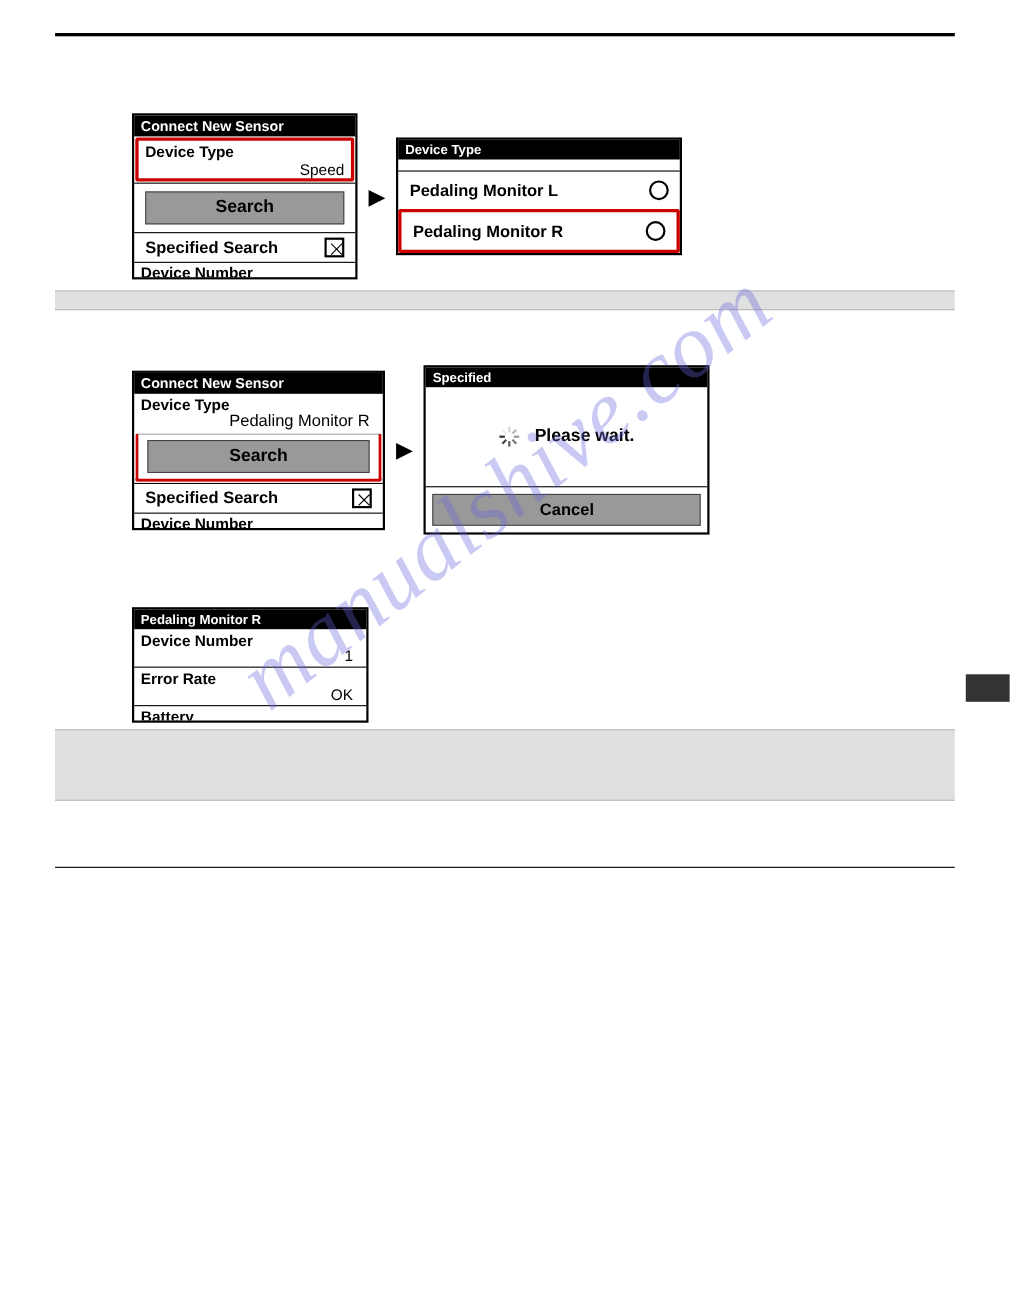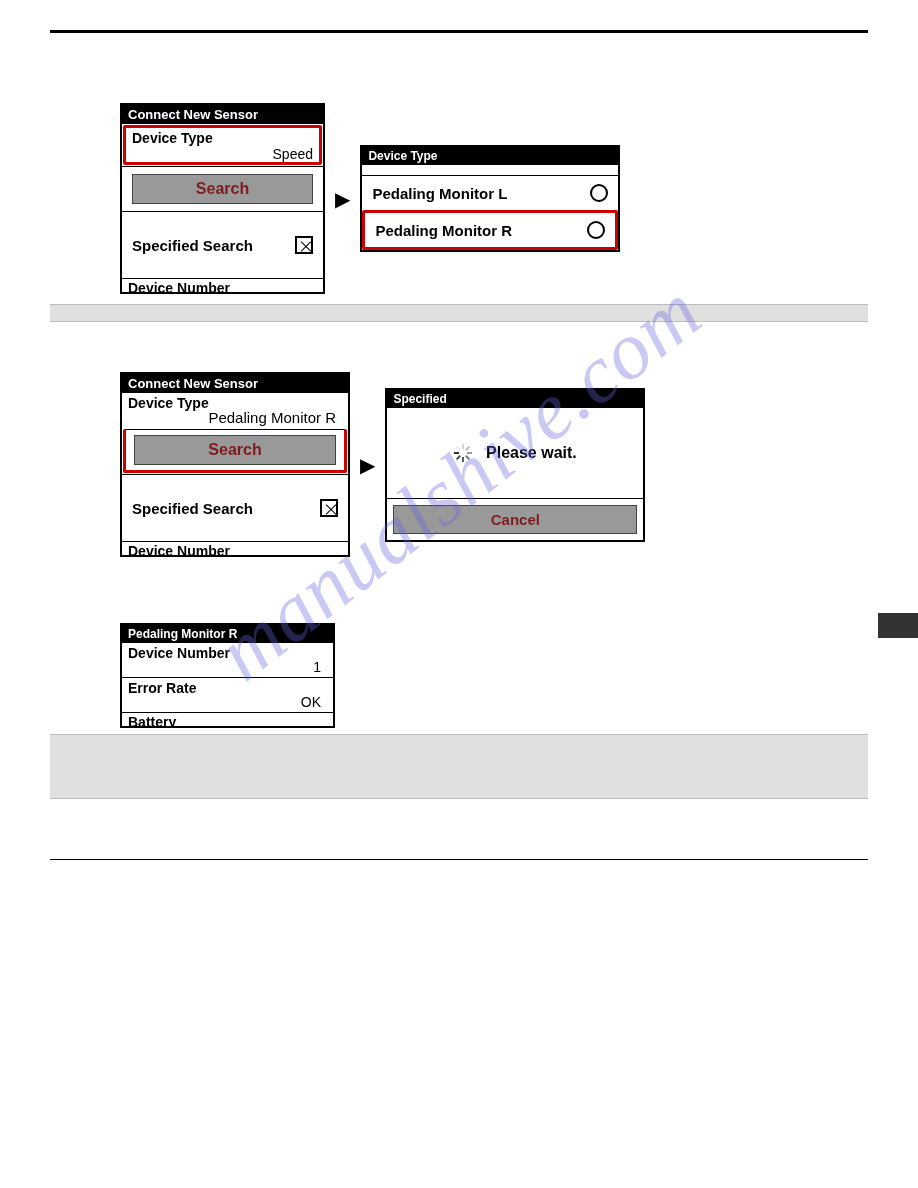--- a/index.html
+++ b/index.html
@@ -12,21 +12,21 @@
   .panel.small { width: 205px; }
   .panel.med { width: 260px; }
   .titlebar { background: #000; color: #fff; font-weight: bold; font-size: 13px; padding: 2px 6px; }
   .titlebar.sm { font-size: 12px; }
   .cell { border-top: 1px solid #000; padding: 2px 6px; position: relative; }
   .cell:first-of-type { border-top: none; }
   .label { font-weight: bold; font-size: 14px; }
   .value-right { text-align: right; font-weight: normal; font-size: 14px; padding-right: 6px; margin-top: -2px; }
   .redbox { border: 3px solid #cc0000; border-radius: 2px; }
   .btn-row { padding: 7px 10px; border-top: 1px solid #000; }
-  .greybtn { background: #999; color: #7f1d1d; font-weight: bold; font-size: 16px; text-align: center; padding: 5px 0; border: 1px solid #444; }
+  .greybtn { background: #999; color: #000000; font-weight: bold; font-size: 16px; text-align: center; padding: 5px 0; border: 1px solid #444; }
   .option { display: flex; justify-content: space-between; align-items: center; border-top: 1px solid #000; padding: 8px 10px; font-weight: bold; font-size: 15px; }
   .radio { display: inline-block; width: 18px; height: 18px; border: 2px solid #000; border-radius: 50%; }
   .checkbox { display: inline-block; width: 18px; height: 18px; border: 2px solid #000; position: relative; }
   .checkbox::after { content:""; position:absolute; left:2px; top:8px; width:14px; height:1px; background:#000; transform:rotate(-45deg); }
   .checkbox::before { content:""; position:absolute; left:2px; top:8px; width:14px; height:1px; background:#000; transform:rotate(45deg); }
   .partial { font-weight: bold; font-size: 14px; padding: 2px 6px; border-top: 1px solid #000; height: 14px; overflow: hidden; line-height: 14px; }
   .grey-divider { background: #e0e0e0; height: 18px; margin: 10px 0 50px 0; border-top: 1px solid #bbb; border-bottom: 1px solid #bbb; position: relative; }
   .watermark { position: absolute; left: 50%; top: 50%; transform: translate(-50%, -50%) rotate(-38deg); color: rgba(100,100,220,0.35); font-size: 82px; font-style: italic; white-space: nowrap; pointer-events: none; z-index: 5; font-family: Georgia, serif; letter-spacing: 1px; }
   .content-wrap { position: relative; }
   .spinner { display: inline-block; width: 18px; height: 18px; vertical-align: middle; position: relative; margin-right: 14px; }
@@ -34,21 +34,21 @@
   .spinner span:nth-child(1){transform:rotate(0deg);opacity:.2}
   .spinner span:nth-child(2){transform:rotate(45deg);opacity:.35}
   .spinner span:nth-child(3){transform:rotate(90deg);opacity:.5}
   .spinner span:nth-child(4){transform:rotate(135deg);opacity:.65}
   .spinner span:nth-child(5){transform:rotate(180deg);opacity:.8}
   .spinner span:nth-child(6){transform:rotate(225deg);opacity:.9}
   .spinner span:nth-child(7){transform:rotate(270deg);opacity:1}
   .spinner span:nth-child(8){transform:rotate(315deg);opacity:.1}
   .grey-big { background: #e0e0e0; height: 65px; margin: 6px 0 0 0; border-top: 1px solid #bbb; border-bottom: 1px solid #bbb; }
   .side-tab { position: absolute; right: -50px; top: 510px; width: 40px; height: 25px; background: #333; }
-  .specrow { display:flex; justify-content:space-between; align-items:center; padding:24px 10px; border-top:1px solid #000; font-weight:bold; font-size:15px;}
+  .specrow { display:flex; justify-content:space-between; align-items:center; padding:4px 10px; border-top:1px solid #000; font-weight:bold; font-size:15px;}
 </style>
 </head>
 <body>
 
 <div class="page">
   <div class="top-rule"></div>
 
   <div class="content-wrap">
     <div class="watermark">manualshive.com</div>
     <div class="side-tab"></div>

